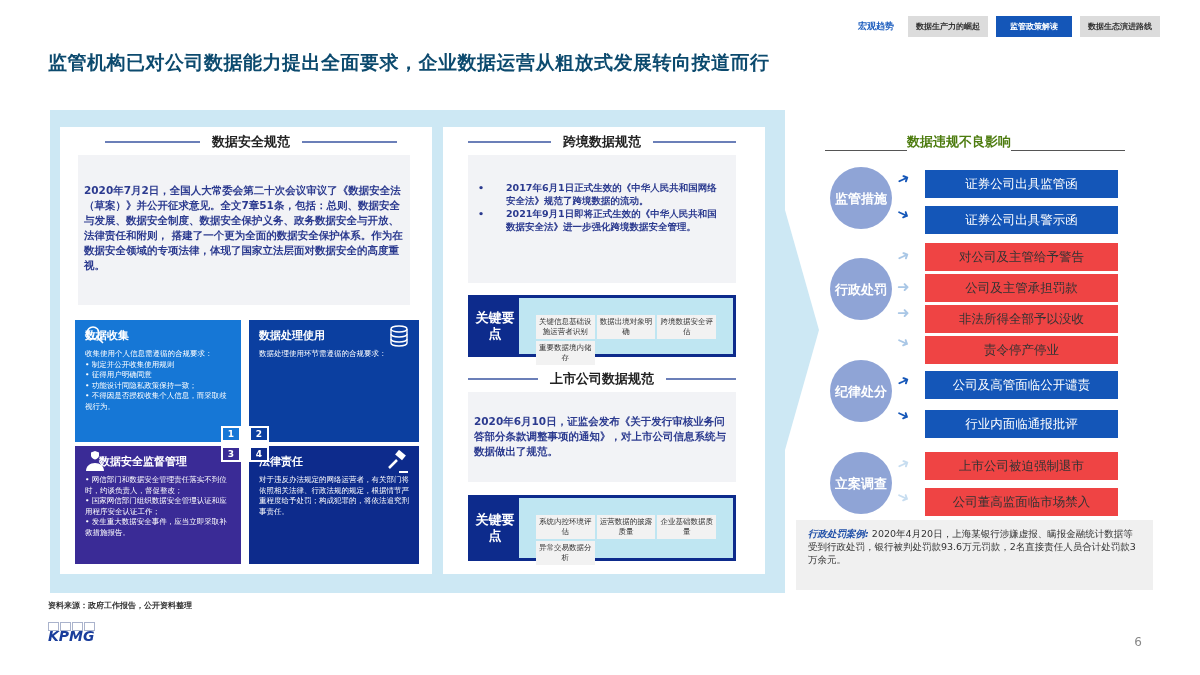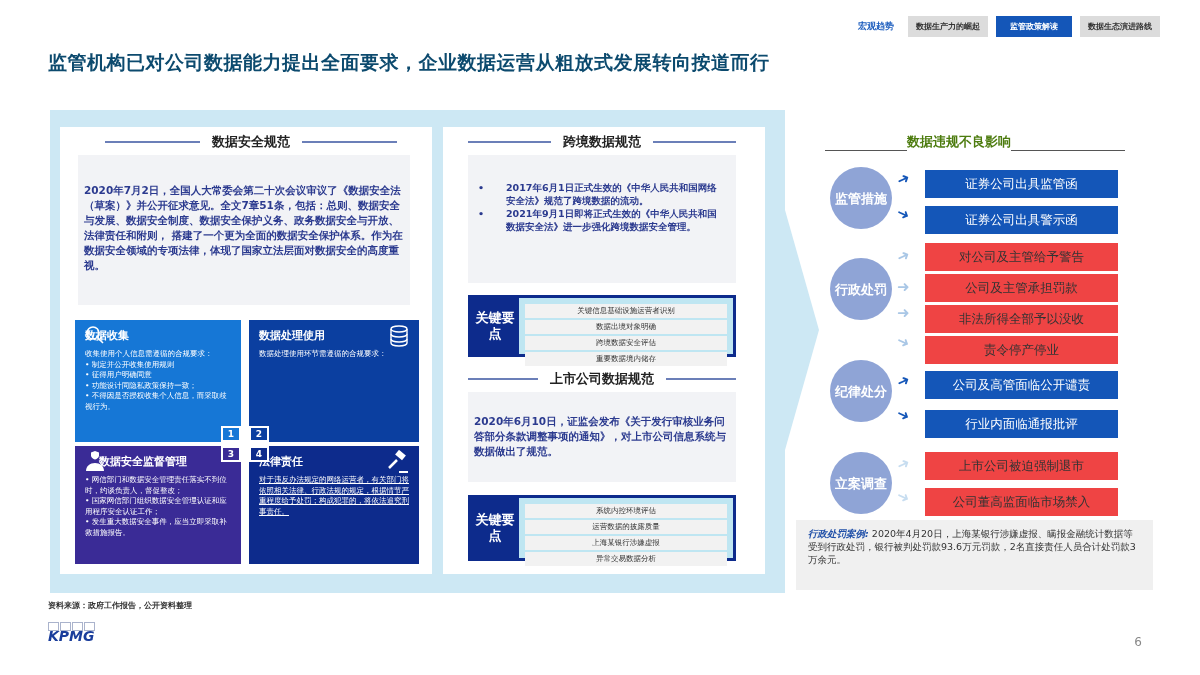--- a/index.html
+++ b/index.html
@@ -35,21 +35,21 @@
   .quad li::before { content: "• "; }
   .quad .num { position: absolute; width: 20px; height: 16px; border: 2px solid #fff; font-size: 9px; font-weight: bold; text-align: center; line-height: 12px; background: inherit; }
 
   .q1 { left: 75px; top: 320px; width: 166px; height: 122px; background: #1677d6; }
   .q2 { left: 249px; top: 320px; width: 170px; height: 122px; background: #0b3fa0; }
   .q3 { left: 75px; top: 446px; width: 166px; height: 118px; background: #3a2b96; }
   .q4 { left: 249px; top: 446px; width: 170px; height: 118px; background: #0d2b8c; }
 
   .keygrid { position: absolute; display: flex; background: #0d2b8c; padding: 3px; }
   .keygrid .klabel { width: 48px; color: #fff; font-weight: bold; font-size: 13px; line-height: 16px; display: flex; align-items: center; justify-content: center; text-align: center; }
-  .keygrid .cells { flex: 1; display: grid; grid-template-columns: 1fr; gap: 2px; background: #bfe6f2; padding: 6px; }
+  .keygrid .cells { flex: 1; display: grid; grid-template-columns: 1fr 1fr 1fr; gap: 2px; background: #bfe6f2; padding: 17px; }
   .keygrid .cell { background: #f2f2f2; font-size: 7.5px; color: #333; display: flex; align-items: center; justify-content: center; text-align: center; line-height: 10px; padding: 2px; }
 
   
   .impact-head { position: absolute; left: 825px; top: 133px; width: 300px; display: flex; align-items: flex-end; font-size: 13px; font-weight: bold; color: #4d7c0f; }
   .impact-head .rule { height: 1.5px; background: #555; flex: 1; }
 
   .circle { position: absolute; width: 62px; height: 62px; border-radius: 50%; background: #8fa4d6; color: #fff; font-weight: bold; font-size: 13px; line-height: 17px; display: flex; align-items: center; justify-content: center; text-align: center; }
   .arrow { position: absolute; font-size: 15px; font-weight: bold; }
   .impact-box { position: absolute; left: 925px; width: 193px; height: 28px; font-size: 12.5px; display: flex; align-items: center; justify-content: center; }
   .impact-box.dark { background: #1456b8; color: #fff; }
@@ -145,21 +145,21 @@
 
 <div class="quad q4">
   <span style="position:absolute; right:10px; top:4px;">
     <svg width="22" height="24" viewBox="0 0 22 24">
         <rect x="9" y="2" width="9" height="6" transform="rotate(40 13.5 5)" fill="#fff"></rect>
         <line x1="10" y1="10" x2="2" y2="18" stroke="#fff" stroke-width="2.5"></line>
         <line x1="12" y1="22" x2="21" y2="22" stroke="#fff" stroke-width="2"></line>
       </svg>
   </span>
   <div class="qtitle">法律责任</div>
-  <div class="qtext" style="margin-top:4px;text-decoration:underline;">
+  <div class="qtext" style="margin-top:4px;">
     <div>对于违反办法规定的网络运营者，有关部门将依照相关法律、行政法规的规定，根据情节严重程度给予处罚；构成犯罪的，将依法追究刑事责任。</div>
   </div>
   <span class="num" style="left:0; top:0;">4</span>
 </div>
 
 <div class="panel panel-mid"></div>
 <div class="section-head" style="left:468px; top:133px; width:268px;">
   <span class="rule"></span>
   <span>跨境数据规范</span>
   <span class="rule"></span>
@@ -190,21 +190,21 @@
   <span class="rule"></span>
 </div>
 <div class="grey-box" style="left:468px; top:392px; width:268px; height:90px; padding:22px 6px 0 6px;">
   <p class="body-text">2020年6月10日，证监会发布《关于发行审核业务问答部分条款调整事项的通知》，对上市公司信息系统与数据做出了规范。</p>
 </div>
 <div class="keygrid" style="left:468px; top:495px; width:268px; height:66px;">
   <div class="klabel">关键要点</div>
   <div class="cells">
     <div class="cell">系统内控环境评估</div>
     <div class="cell">运营数据的披露质量</div>
-    <div class="cell">上海某银行涉嫌虚报</div>
+    <div class="cell">企业基础数据质量</div>
     <div class="cell">异常交易数据分析</div>
   </div>
 </div>
 
 <div class="impact-head">
   <span class="rule" style="max-width:82px;"></span>
   <span>数据违规不良影响</span>
   <span class="rule"></span>
 </div>
 

